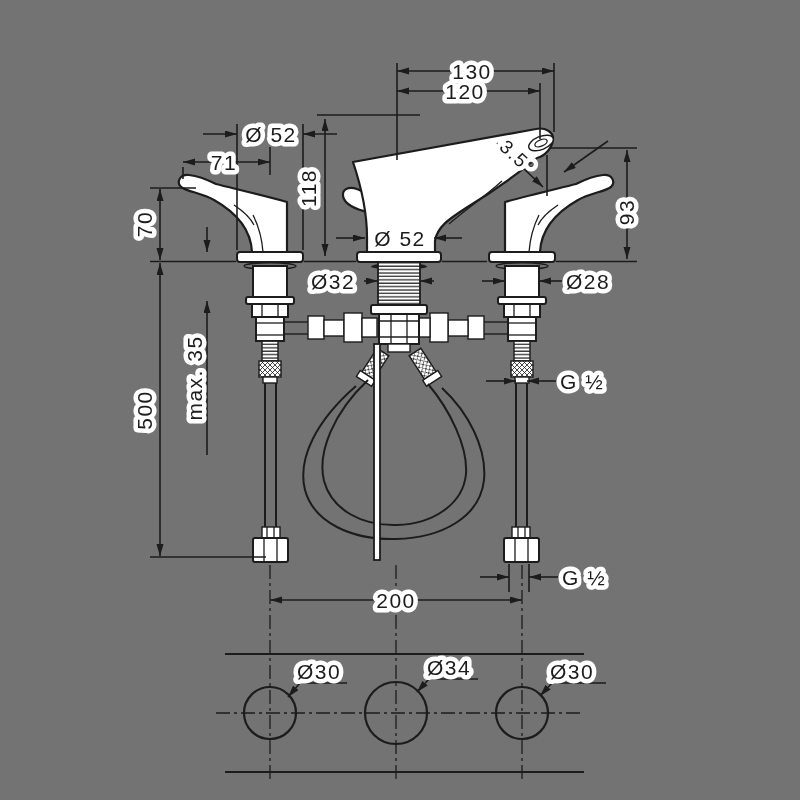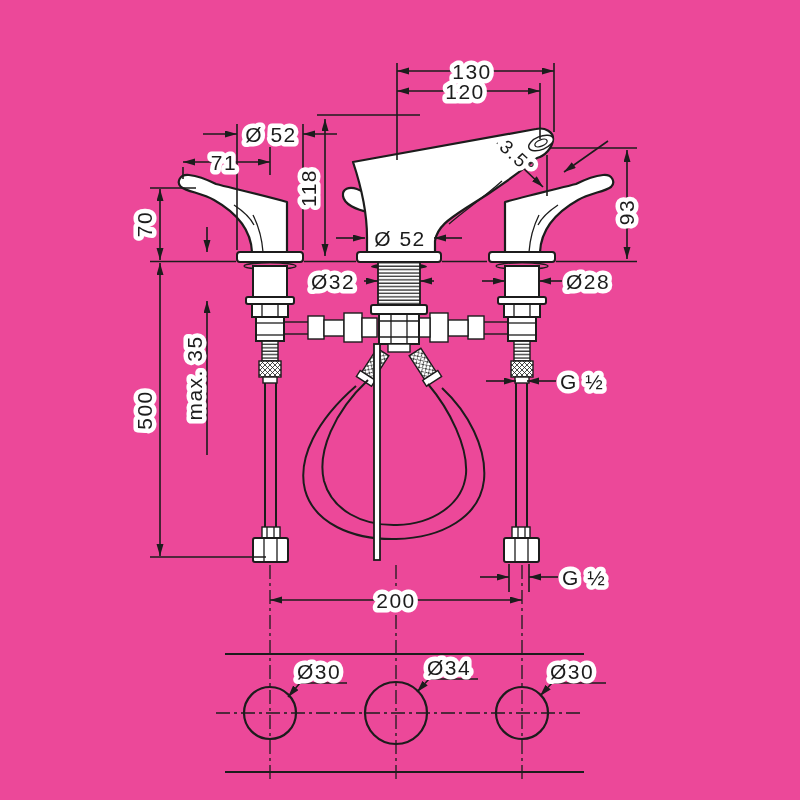--- a/index.html
+++ b/index.html
@@ -1,16 +1,16 @@
 <!DOCTYPE html>
 <html><head>
 <meta charset="utf-8">
 <style>
   html,body{margin:0;padding:0;background:#ffffff;}
-  .stage{width:800px;height:800px;background:#ec4899;position:relative;overflow:hidden;}
+  .stage{width:800px;height:800px;background:#737373;position:relative;overflow:hidden;}
   svg{display:block;}
   .dim-text{
     font-family:"Liberation Sans", sans-serif;
     font-size:21px; letter-spacing:1.5px; fill:#1c1c1c;
     paint-order:stroke; stroke:#ffffff; stroke-width:9px; stroke-linejoin:round;
   }
   .dim-text.mid{text-anchor:middle;}
   .dim-text.small{font-size:19px;}
   .outline{fill:#ffffff;stroke:#1c1c1c;stroke-width:2.2;stroke-linejoin:round;}
   .thin{fill:none;stroke:#1c1c1c;stroke-width:1.3;}

